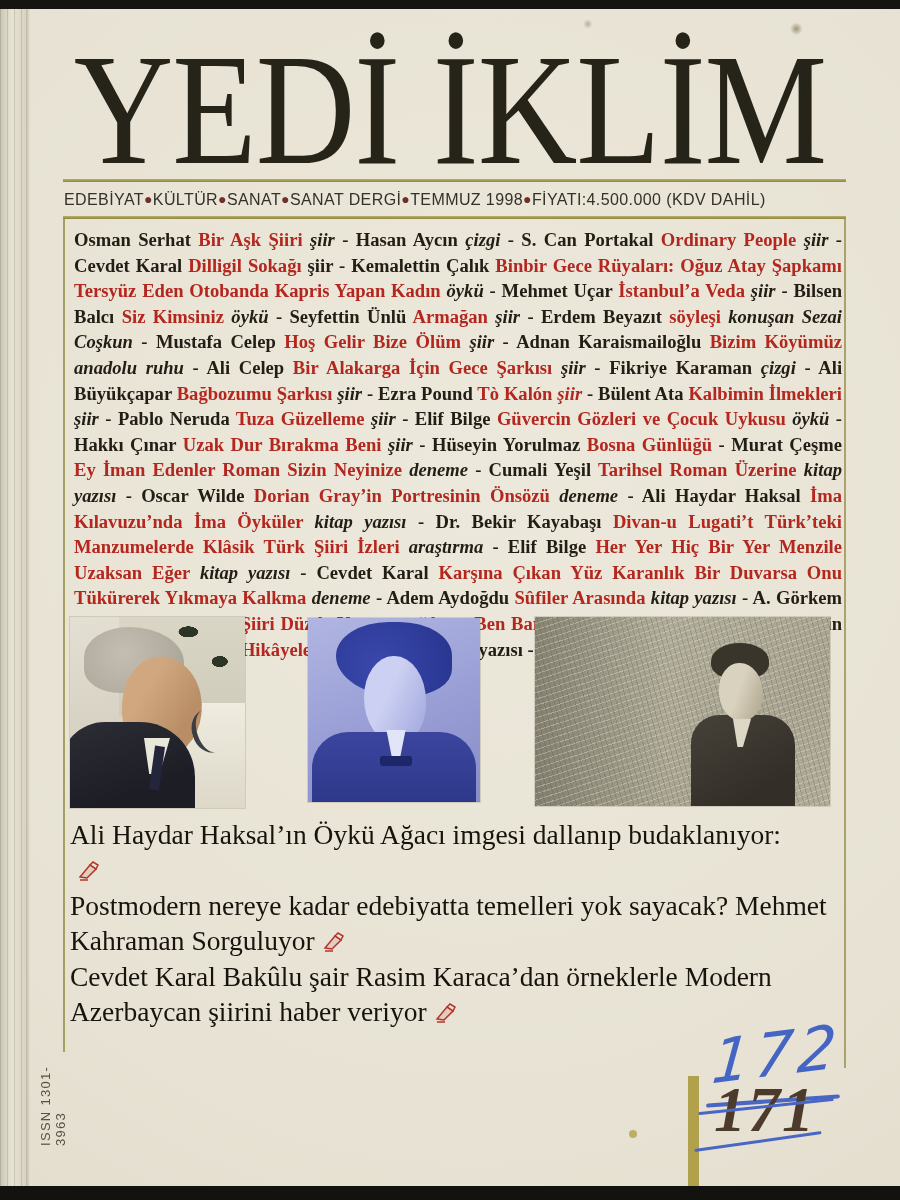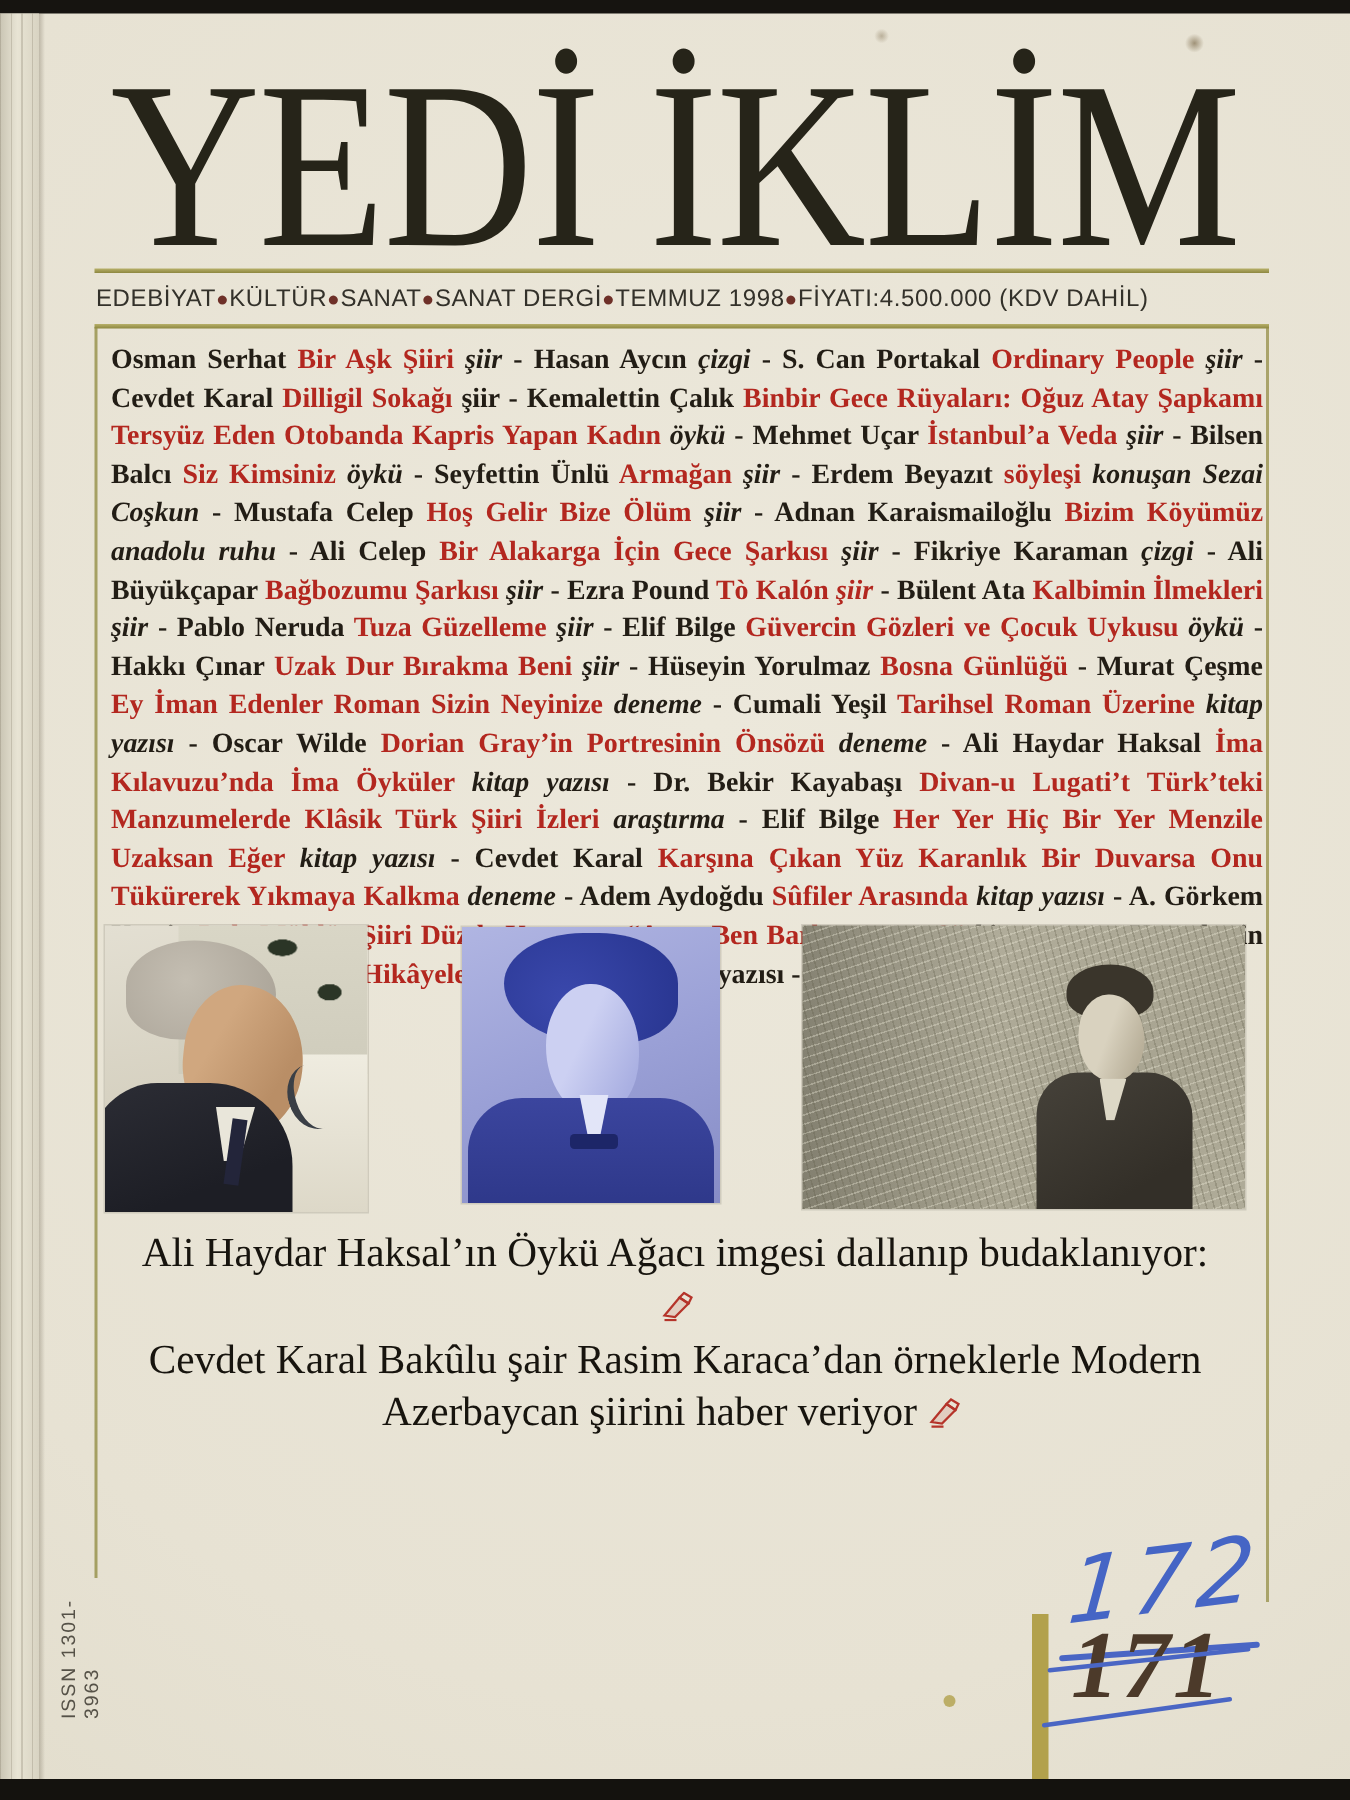--- a/index.html
+++ b/index.html
@@ -88,21 +88,21 @@
       linear-gradient(135deg,#b6b2a0,#a8a491 70%,#b0ac99);}
   .p3-hair{position:absolute;left:176px;top:26px;width:58px;height:36px;border-radius:50% 50% 40% 40%;
     background:#3a352b;}
   .p3-face{position:absolute;left:184px;top:46px;width:44px;height:58px;border-radius:46% 54% 48% 52%;
     background:linear-gradient(110deg,#d9d2bf 45%,#b9b09a 85%);}
   .p3-jacket{position:absolute;left:156px;top:98px;width:104px;height:95px;border-radius:28px 30px 0 0;
     background:linear-gradient(150deg,#46423a,#332f28 75%);}
   .p3-shirt{position:absolute;left:198px;top:102px;width:18px;height:28px;background:#ddd8c6;
     clip-path:polygon(0 0,100% 0,55% 100%,25% 100%);}
 
-  .headlines{position:absolute;left:70px;top:818px;width:760px;text-align:center;
+  .headlines{position:absolute;left:70px;top:818px;width:760px;
     font-size:27.5px;line-height:34.5px;color:#17140e;}
   .headline{margin:0;}
   .hl-red{color:#a8281e;}
   .pen-icon{display:inline-block;vertical-align:-2px;margin-left:8px;}
 
   .issn{position:absolute;left:38px;top:1034px;height:112px;
     writing-mode:vertical-rl;transform:rotate(180deg);
     font-family:"Liberation Sans",sans-serif;font-size:13px;letter-spacing:1.3px;color:#555147;}
 
   .gold-bar{position:absolute;left:688px;top:1076px;width:11px;height:110px;background:#b2a14c;}
@@ -177,20 +177,25 @@
     <div class="p3-shirt"></div>
   </div>
 
   <div class="headlines">
     <p class="headline"><span>Ali Haydar Haksal’ın Öykü Ağacı imgesi dallanıp budaklanıyor:</span></p>
     <p class="headline hl-red"><span class="pen-icon"><svg width="26" height="20" viewBox="0 0 26 20">
             <path d="M2 16 L12 4 L18 8 L9 17 Z" fill="rgba(181,52,42,.12)" stroke="#b5342a" stroke-width="1.5"></path>
             <path d="M12 4 l3 -3 5 3 -2 4 z" fill="none" stroke="#b5342a" stroke-width="1.5"></path>
             <path d="M2 19 h8" stroke="#b5342a" stroke-width="1.5"></path>
           </svg></span></p>
+    <p class="headline"><span>Postmodern nereye kadar edebiyatta temelleri yok sayacak? Mehmet Kahraman Sorguluyor</span><span class="pen-icon"><svg width="26" height="20" viewBox="0 0 26 20">
+            <path d="M2 16 L12 4 L18 8 L9 17 Z" fill="rgba(181,52,42,.12)" stroke="#b5342a" stroke-width="1.5"></path>
+            <path d="M12 4 l3 -3 5 3 -2 4 z" fill="none" stroke="#b5342a" stroke-width="1.5"></path>
+            <path d="M2 19 h8" stroke="#b5342a" stroke-width="1.5"></path>
+          </svg></span></p>
     <p class="headline"><span>Cevdet Karal Bakûlu şair Rasim Karaca’dan örneklerle Modern Azerbaycan şiirini haber veriyor</span><span class="pen-icon"><svg width="26" height="20" viewBox="0 0 26 20">
             <path d="M2 16 L12 4 L18 8 L9 17 Z" fill="rgba(181,52,42,.12)" stroke="#b5342a" stroke-width="1.5"></path>
             <path d="M12 4 l3 -3 5 3 -2 4 z" fill="none" stroke="#b5342a" stroke-width="1.5"></path>
             <path d="M2 19 h8" stroke="#b5342a" stroke-width="1.5"></path>
           </svg></span></p>
   </div>
 
   <div class="issn">ISSN 1301-3963</div>
 
   <div class="gold-bar"></div>

